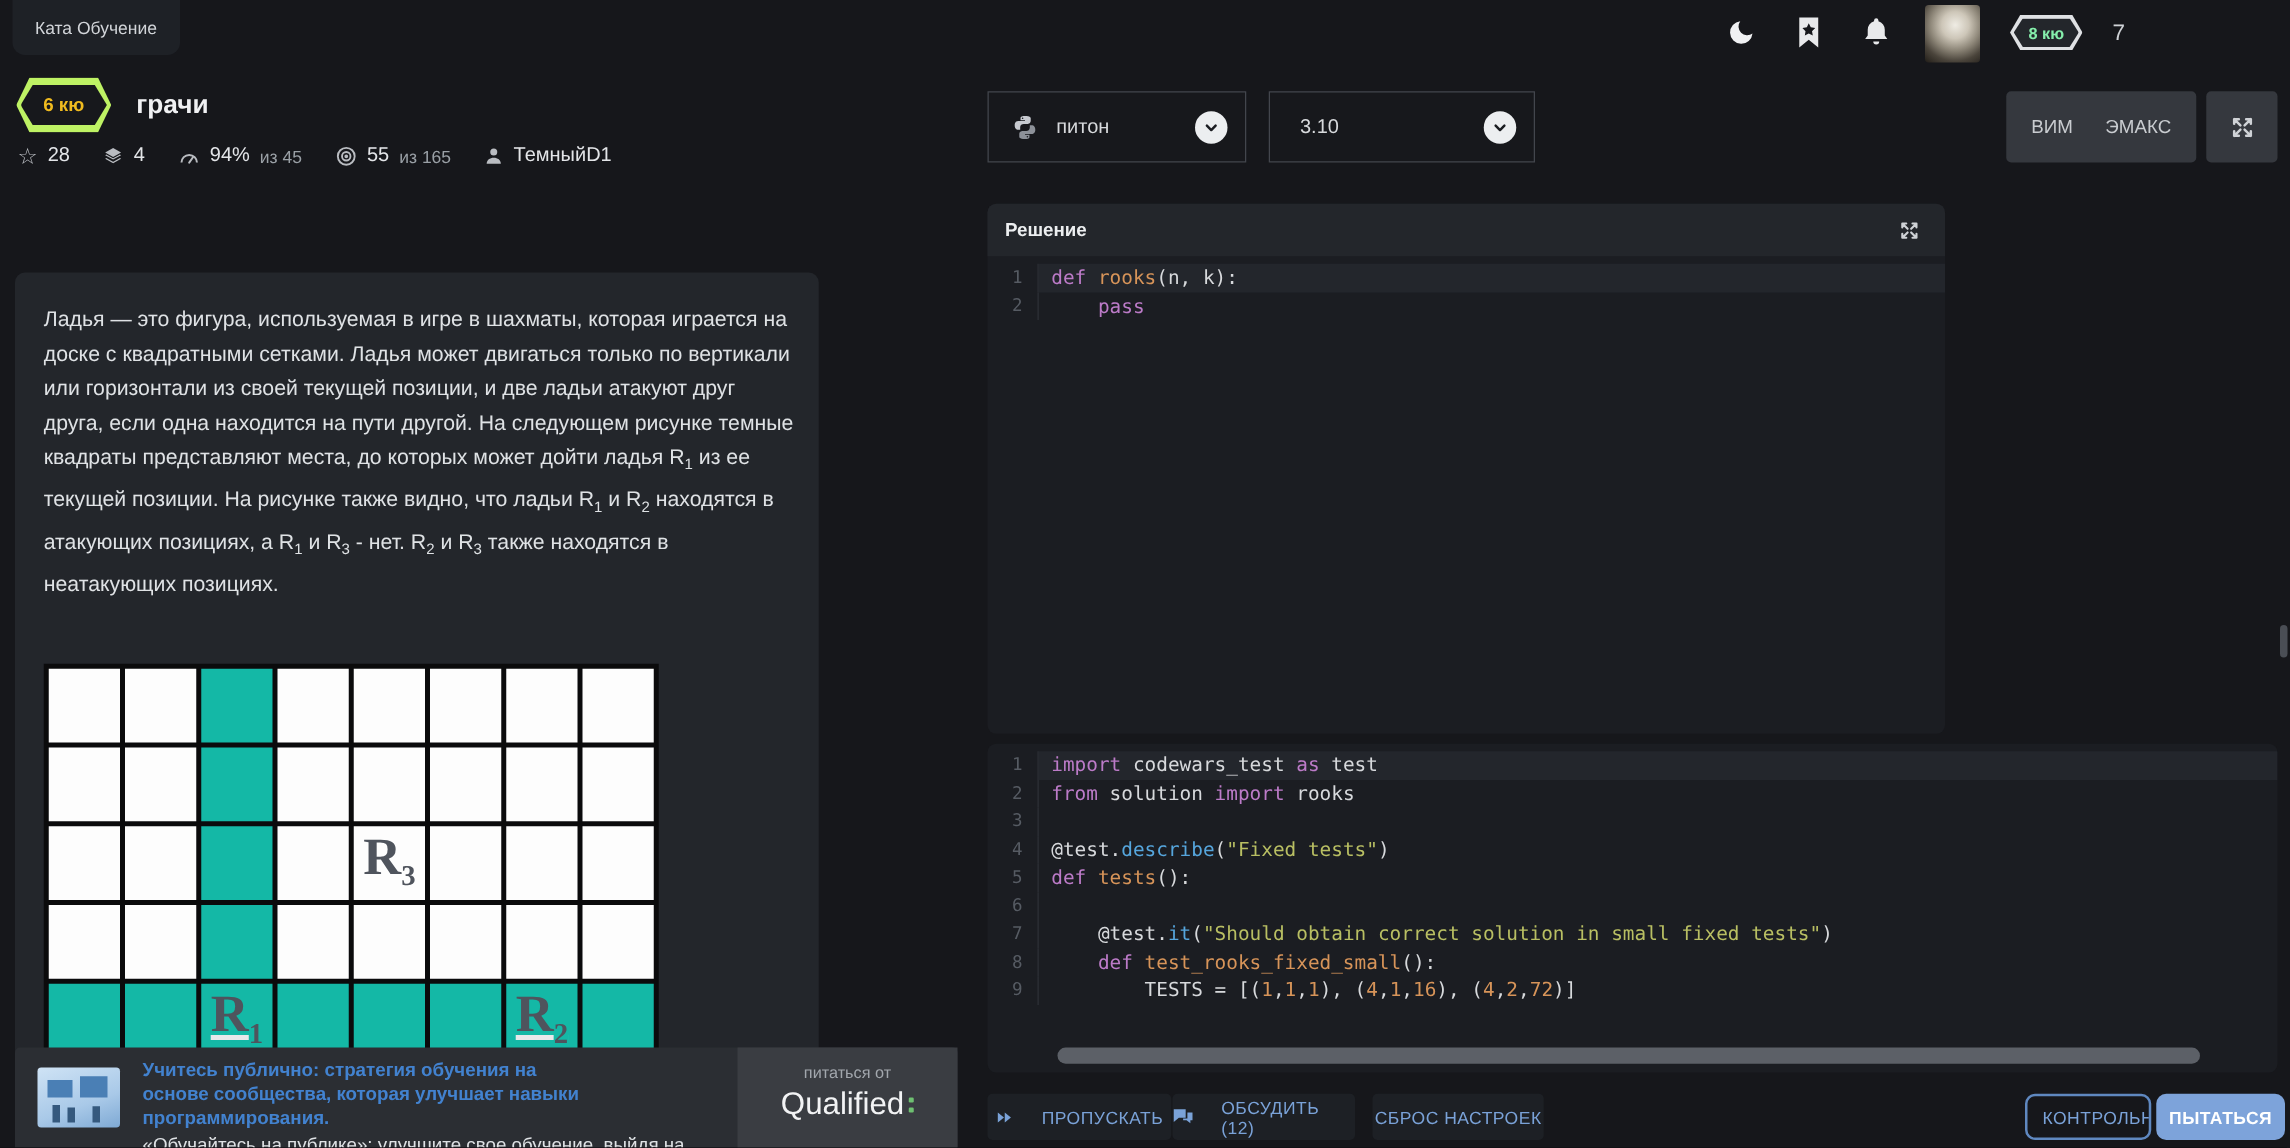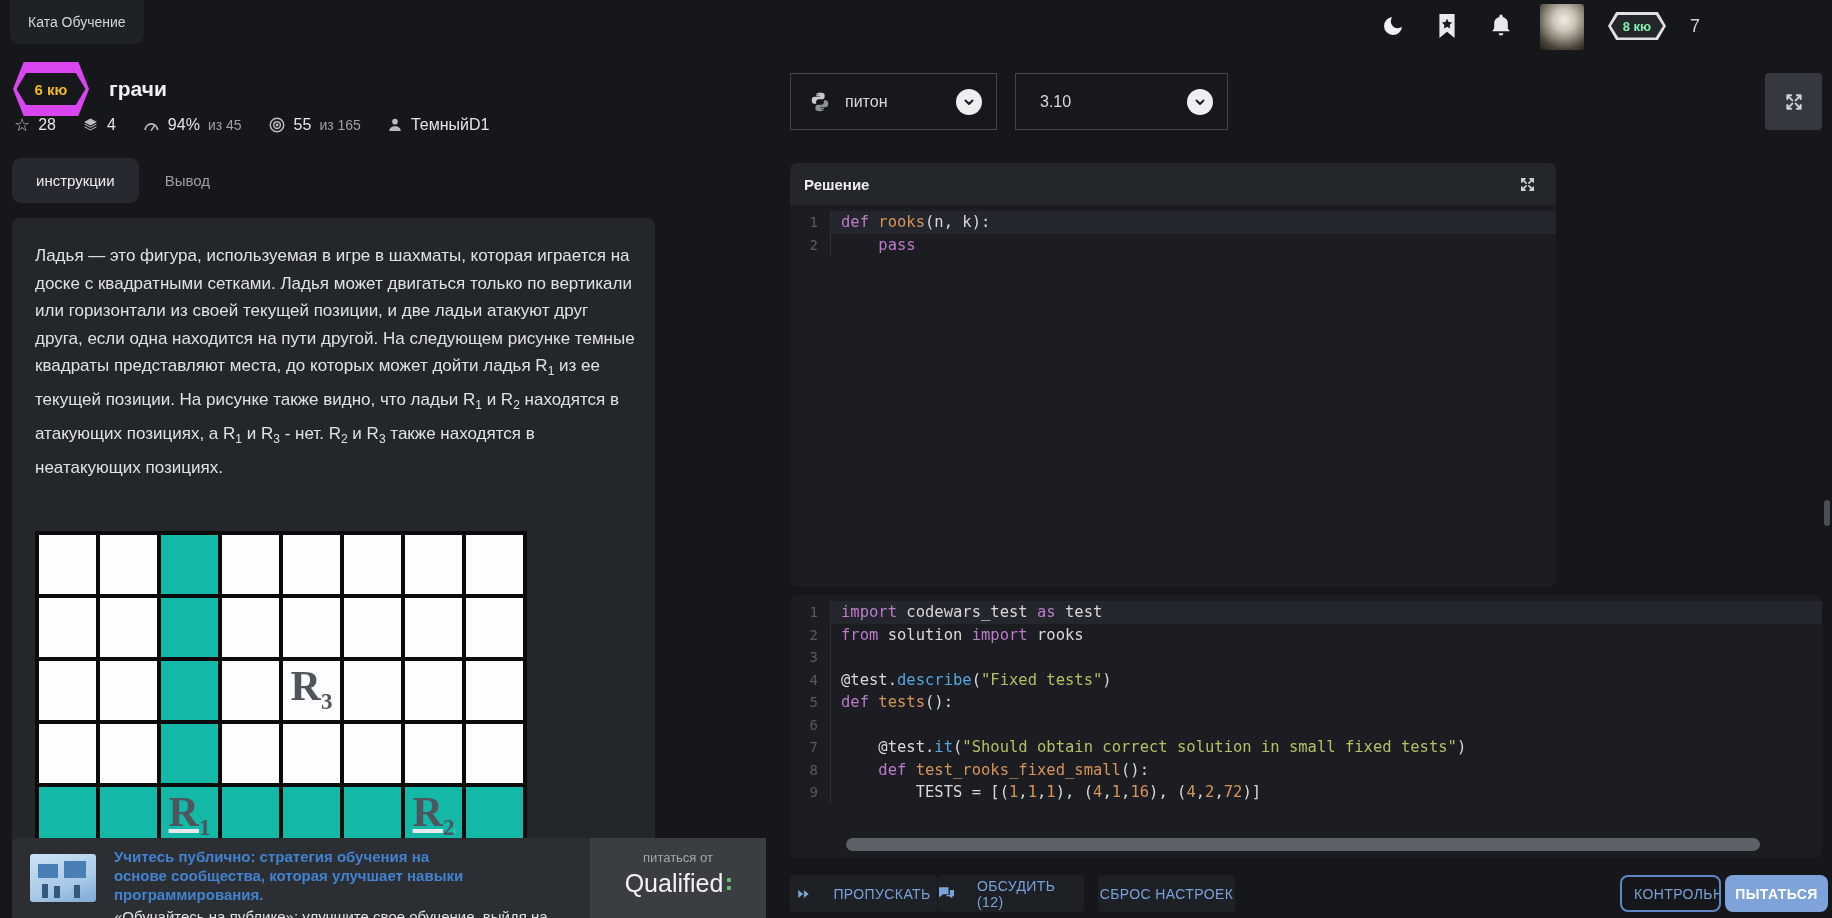--- a/index.html
+++ b/index.html
@@ -16,21 +16,21 @@
     background:radial-gradient(circle at 55% 35%, #efece4 0%, #cdc6b8 28%, #8d8678 52%, #4a443b 75%, #211d18 100%); }
   .hexwrap { position:relative; display:flex; align-items:center; justify-content:center; }
   .hex-outer { clip-path:polygon(0% 50%, 14% 0%, 86% 0%, 100% 50%, 86% 100%, 14% 100%); display:flex; align-items:center; justify-content:center; }
   .hex-inner { clip-path:polygon(0% 50%, 14% 0%, 86% 0%, 100% 50%, 86% 100%, 14% 100%); display:flex; align-items:center; justify-content:center; font-weight:bold; }
   .badge8 .hex-outer { width:58px; height:28px; background:#dfe1e4; }
   .badge8 .hex-inner { width:52px; height:23px; background:#23262b; font-size:13px; color:#86efac; }
   .seven { font-size:18px; color:#cfd2d6; }
 
   
   .kata-head { position:absolute; left:13px; top:62px; display:flex; align-items:center; gap:20px; }
-  .badge6 .hex-outer { width:76px; height:54px; background:#d946ef; }
+  .badge6 .hex-outer { width:76px; height:44px; background:#bef264; }
   .badge6 .hex-inner { width:69px; height:32px; background:#17181c; font-size:15px; color:#f0bb1f; }
   .kata-title { font-size:21px; font-weight:bold; color:#f0f1f3; }
   .stats { position:absolute; left:14px; top:116px; display:flex; align-items:center; gap:26px; font-size:16px; color:#e3e5e8; }
   .stat { display:flex; align-items:center; gap:8px; }
   .stat .dim { color:#9aa0a6; font-size:14px; }
   .stat .glyph { font-size:18px; color:#b9bcc1; line-height:1; }
 
   
   .tabs { position:absolute; left:12px; top:158px; display:flex; align-items:center; }
   .tab-active { background:#26292f; border-radius:9px; padding:14px 24px; font-size:15px; color:#eceef0; }
@@ -187,24 +187,20 @@
       <span class="glyph">
         <svg width="16" height="16" viewBox="0 0 24 24" fill="#b9bcc1">
             <circle cx="12" cy="7" r="4.2"></circle>
             <path d="M3.5 21c0-4.6 3.8-7.2 8.5-7.2s8.5 2.6 8.5 7.2z"></path>
           </svg>
       </span>
       <span>ТемныйD1</span>
     </span>
   </div>
 
-  <div class="tabs">
-    <span class="tab-active">инструкции</span>
-    <span class="tab-idle">Вывод</span>
-  </div>
 
   <div class="instr">
     <div class="para" id="instr-para"><span>Ладья — это фигура, используемая в игре в шахматы, которая играется на доске с квадратными сетками. Ладья может двигаться только по вертикали или горизонтали из своей текущей позиции, и две ладьи атакуют друг друга, если одна находится на пути другой. На следующем рисунке темные квадраты представляют места, до которых может дойти ладья R</span><sub>1</sub><span> из ее текущей позиции. На рисунке также видно, что ладьи R</span><sub>1</sub><span> и R</span><sub>2</sub><span> находятся в атакующих позициях, а R</span><sub>1</sub><span> и R</span><sub>3</sub><span> - нет. R</span><sub>2</sub><span> и R</span><sub>3</sub><span> также находятся в неатакующих позициях.</span></div>
     <div class="board" id="chess-board">
         <div class="cell"></div>
         <div class="cell"></div>
         <div class="cell shaded"></div>
         <div class="cell"></div>
         <div class="cell"></div>
         <div class="cell"></div>
@@ -289,20 +285,24 @@
   </div>
   <div class="dd dd2">
     <span class="dd-label" style="margin-left:24px;">3.10</span>
     <span class="chev">
       <svg width="14" height="14" viewBox="0 0 24 24">
           <path d="M6 9.5l6 6 6-6" stroke="#1b1d22" stroke-width="3.4" fill="none" stroke-linecap="round" stroke-linejoin="round"></path>
         </svg>
     </span>
   </div>
 
+  <div class="vimgrp">
+    <span>ВИМ</span>
+    <span>ЭМАКС</span>
+  </div>
   <div class="fsbtn">
     <svg width="20" height="20" viewBox="0 0 24 24" fill="none" stroke="#cfd2d6" stroke-width="2.4" stroke-linecap="round">
       <path d="M10 10L4 4m0 0v4.5M4 4h4.5"></path>
         <path d="M14 10l6-6m0 0v4.5M20 4h-4.5"></path>
       <path d="M10 14l-6 6m0 0v-4.5M4 20h4.5"></path>
         <path d="M14 14l6 6m0 0v-4.5M20 20h-4.5"></path>
     </svg>
   </div>
 
   <div class="panel panel-solution">

